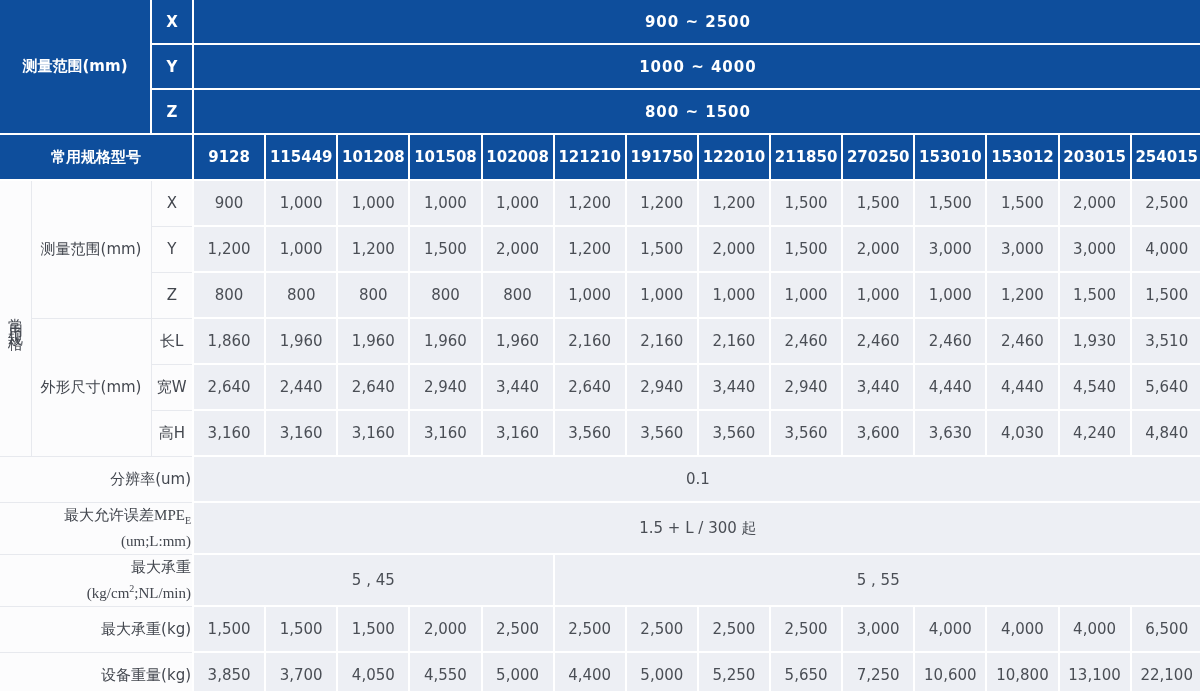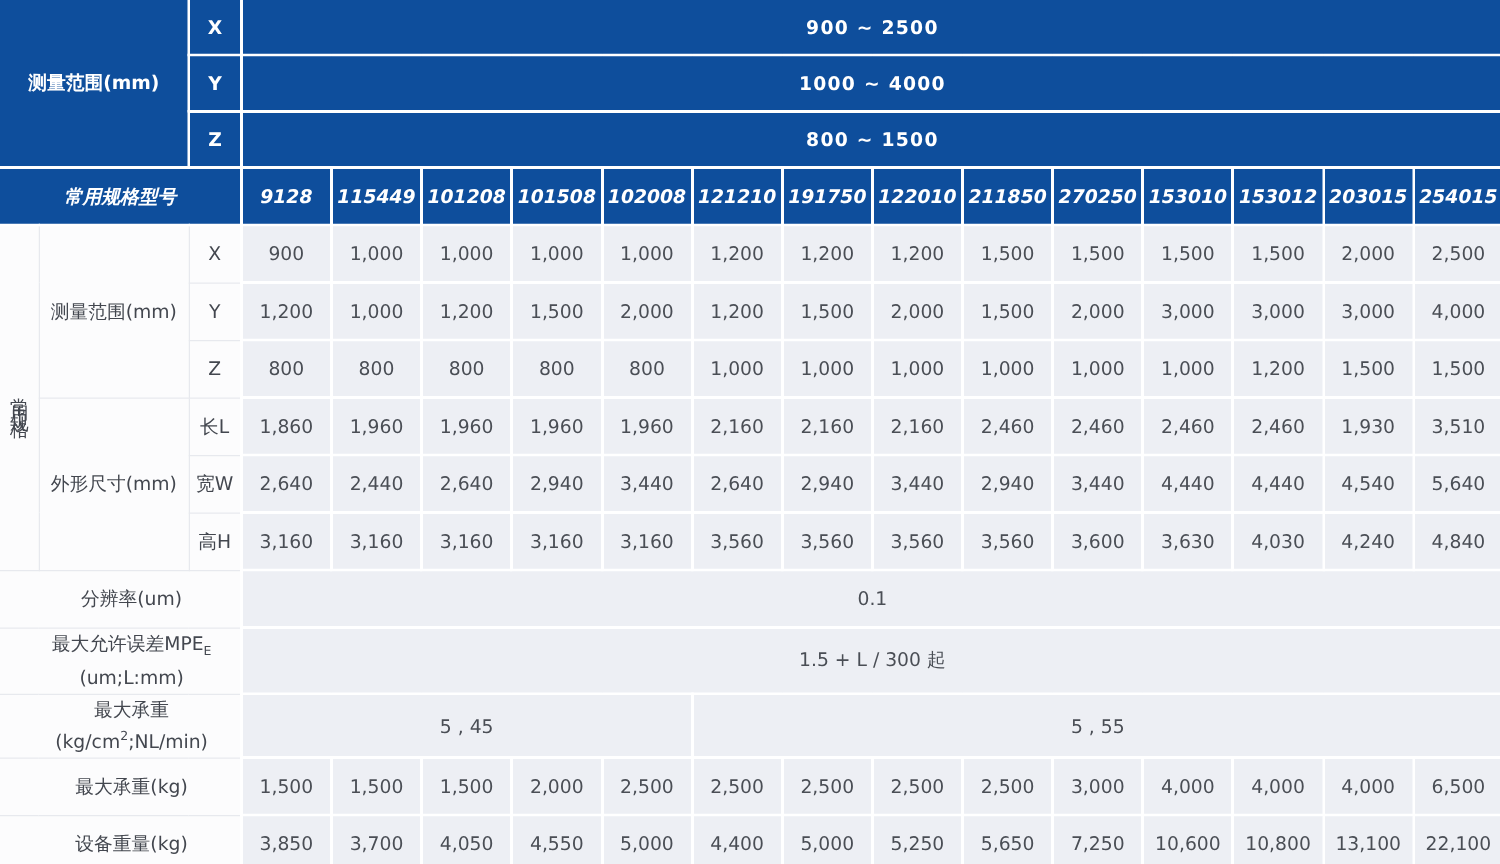--- a/index.html
+++ b/index.html
@@ -5,28 +5,28 @@
   html,body{margin:0;padding:0;background:#ffffff;}
   body{font-family:"DejaVu Sans","Liberation Sans",sans-serif;width:1200px;}
   .clip{width:1200px;overflow:hidden;position:relative;}
   table.spec{border-collapse:collapse;table-layout:fixed;width:1204px;position:relative;left:-2px;top:-2px;}
   td{box-sizing:border-box;overflow:hidden;white-space:nowrap;}
   
   td.blue{background:#0e4e9c;color:#ffffff;font-weight:bold;font-size:15px;text-align:center;border:2px solid #ffffff;}
   td.range{letter-spacing:1px;}
   
   td.label{background:#fcfcfd;color:#43474f;font-size:15px;text-align:center;border:1px solid #e7e9ee;}
-  td.label-left{text-align:center;padding-left:20px;}
+  td.label-left{text-align:right;padding-left:20px;}
   
   td.data{background:#edeff4;color:#4a4e55;font-size:15px;text-align:center;border:2px solid #ffffff;}
   tr.toprow td{height:45px;}
-  tr.hdrrow td{height:46px;font-style:italic;}
+  tr.hdrrow td{height:46px;}
   tr.datarow td{height:46px;}
   td.vert{writing-mode:vertical-lr;text-orientation:upright;letter-spacing:6px;padding:0;text-align:center;}
-  td.twoline{white-space:normal;line-height:21px;padding-top:2px;padding-bottom:2px;}
+  td.twoline{white-space:normal;line-height:21px;padding-top:2px;padding-bottom:2px;font-family:Liberation Serif, serif;}
   sub{font-size:10px;}
   sup{font-size:10px;}
 </style>
 </head>
 <body>
 
 <div class="clip">
 <table class="spec">
   <colgroup>
     <col style="width:32px">

